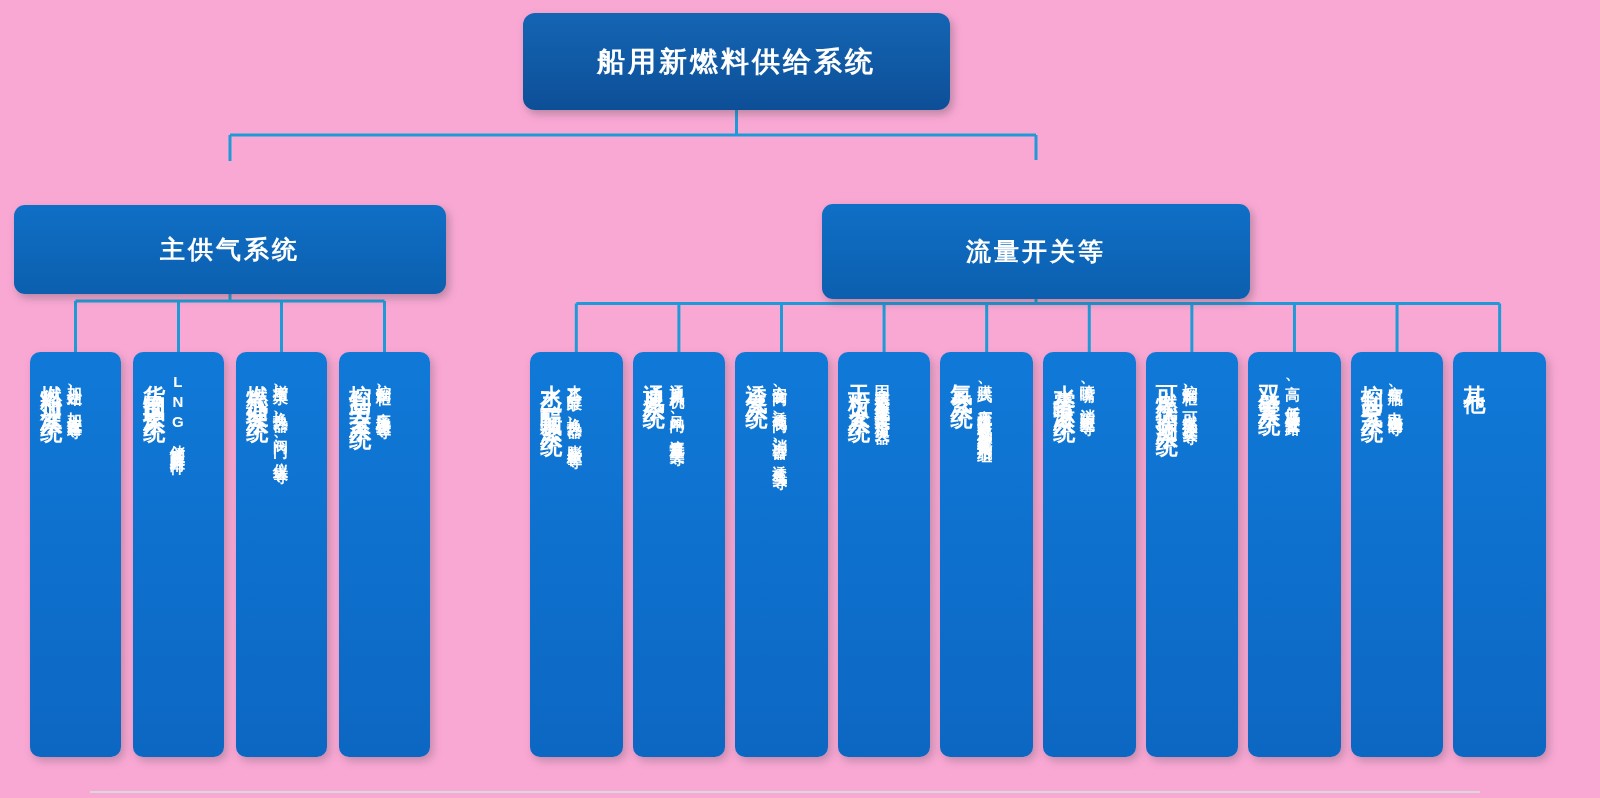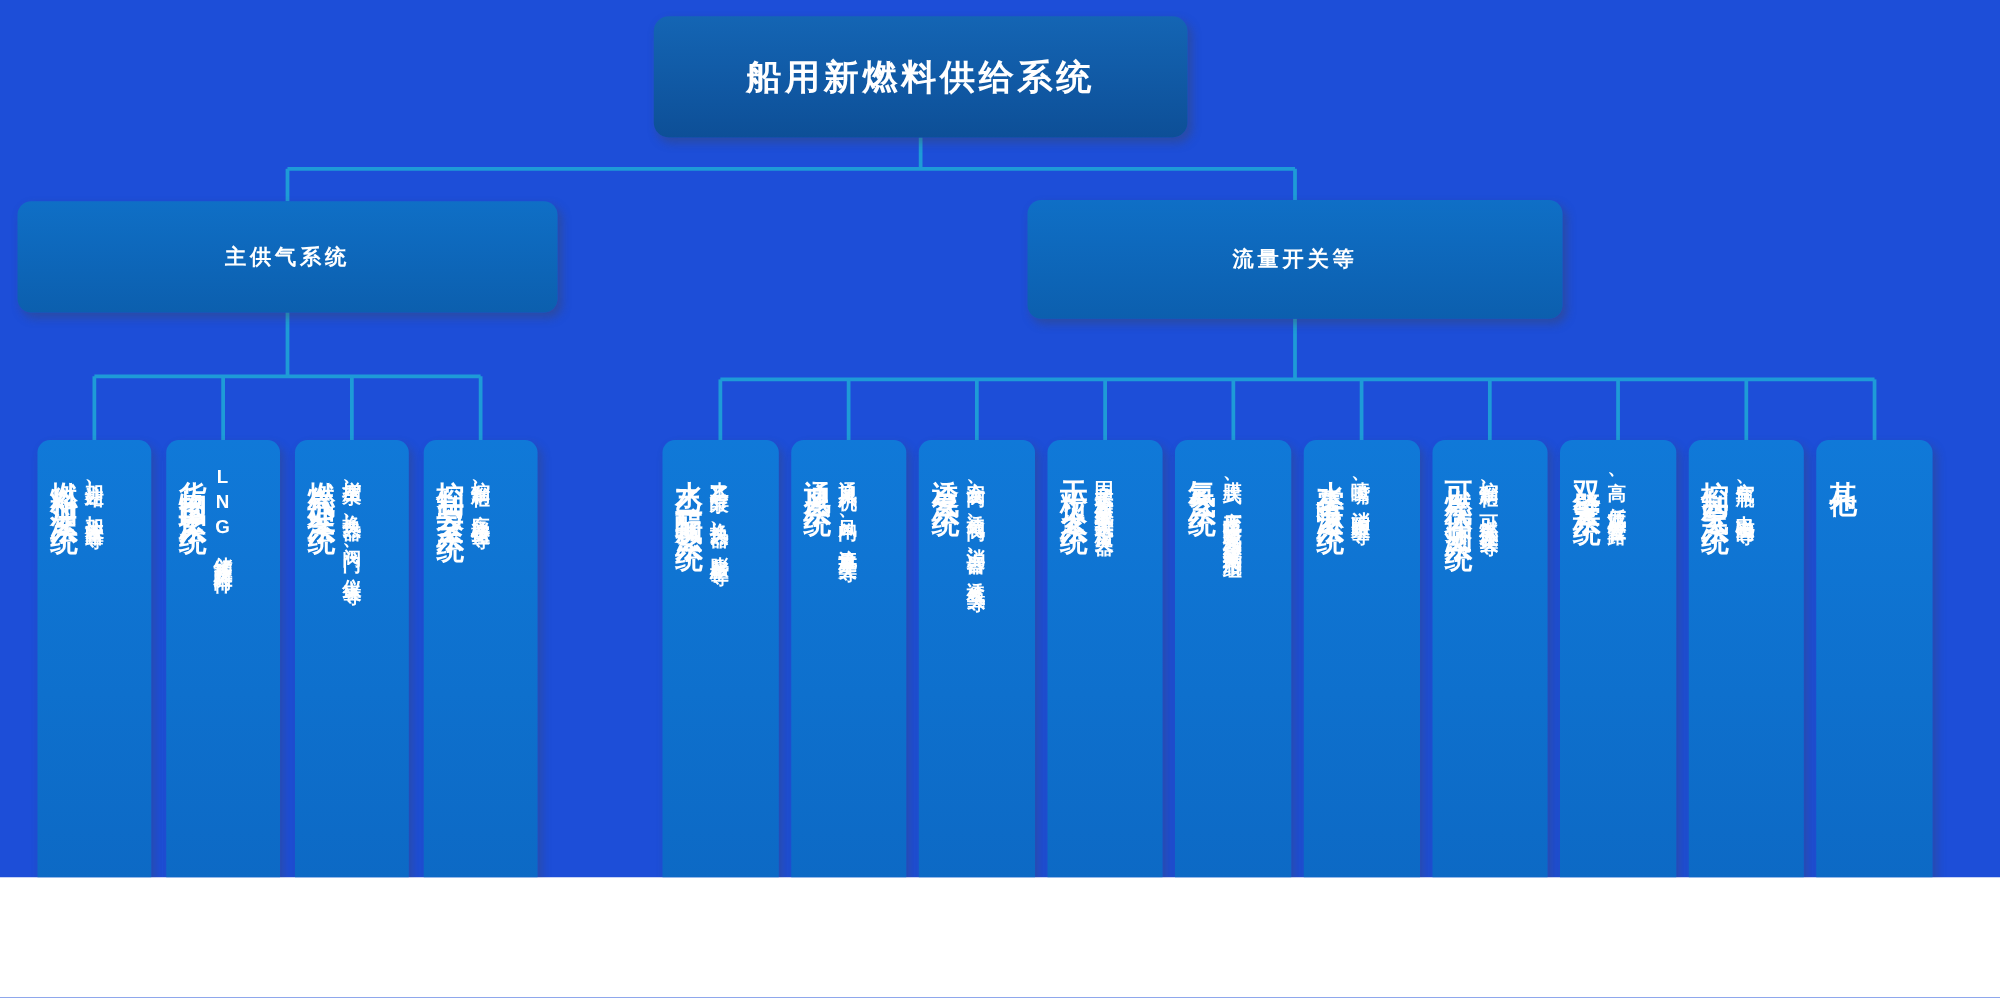--- a/index.html
+++ b/index.html
@@ -1,22 +1,22 @@
 <!DOCTYPE html>
 <html><head>
 <meta charset="utf-8">
 <style>
   * { margin:0; padding:0; box-sizing:border-box; }
   html,body { background:#ffffff; font-family:"Liberation Sans", sans-serif; }
 
   .canvas {
     position:relative;
     width:1600px;
-    height:702px;
-    background:#1d4ed8;
+    height:798px;
+    background:#f9a8d4;
     overflow:hidden;
   }
 
   #connector-svg {
     position:absolute;
     left:0; top:0;
     width:1600px;
     height:798px;
     pointer-events:none;
   }
@@ -35,24 +35,25 @@
 
   .root-box {
     left:523px; top:13px;
     width:427px; height:97px;
     font-size:28px;
     letter-spacing:3px;
     background:linear-gradient(#1465b4,#0d4f97);
   }
 
   .branch-box {
-    font-size:17px;
+    font-size:25px;
     letter-spacing:3px;
     background:linear-gradient(#0f6fc6,#0c5fae);
     border-radius:11px;
+    margin-top:44px;
   }
   .branch-main-box { left:14px;  top:161px; width:432px; height:89px; }
   .branch-aux-box  { left:822px; top:160px; width:428px; height:95px; }
 
   .leaf-row {
     position:absolute;
     display:flex;
   }
   .leaf-row-main { left:30px;  top:352px; width:400px;  height:405px; gap:12px; }
   .leaf-row-aux  { left:530px; top:352px; width:1016px; height:405px; gap:10px; }

